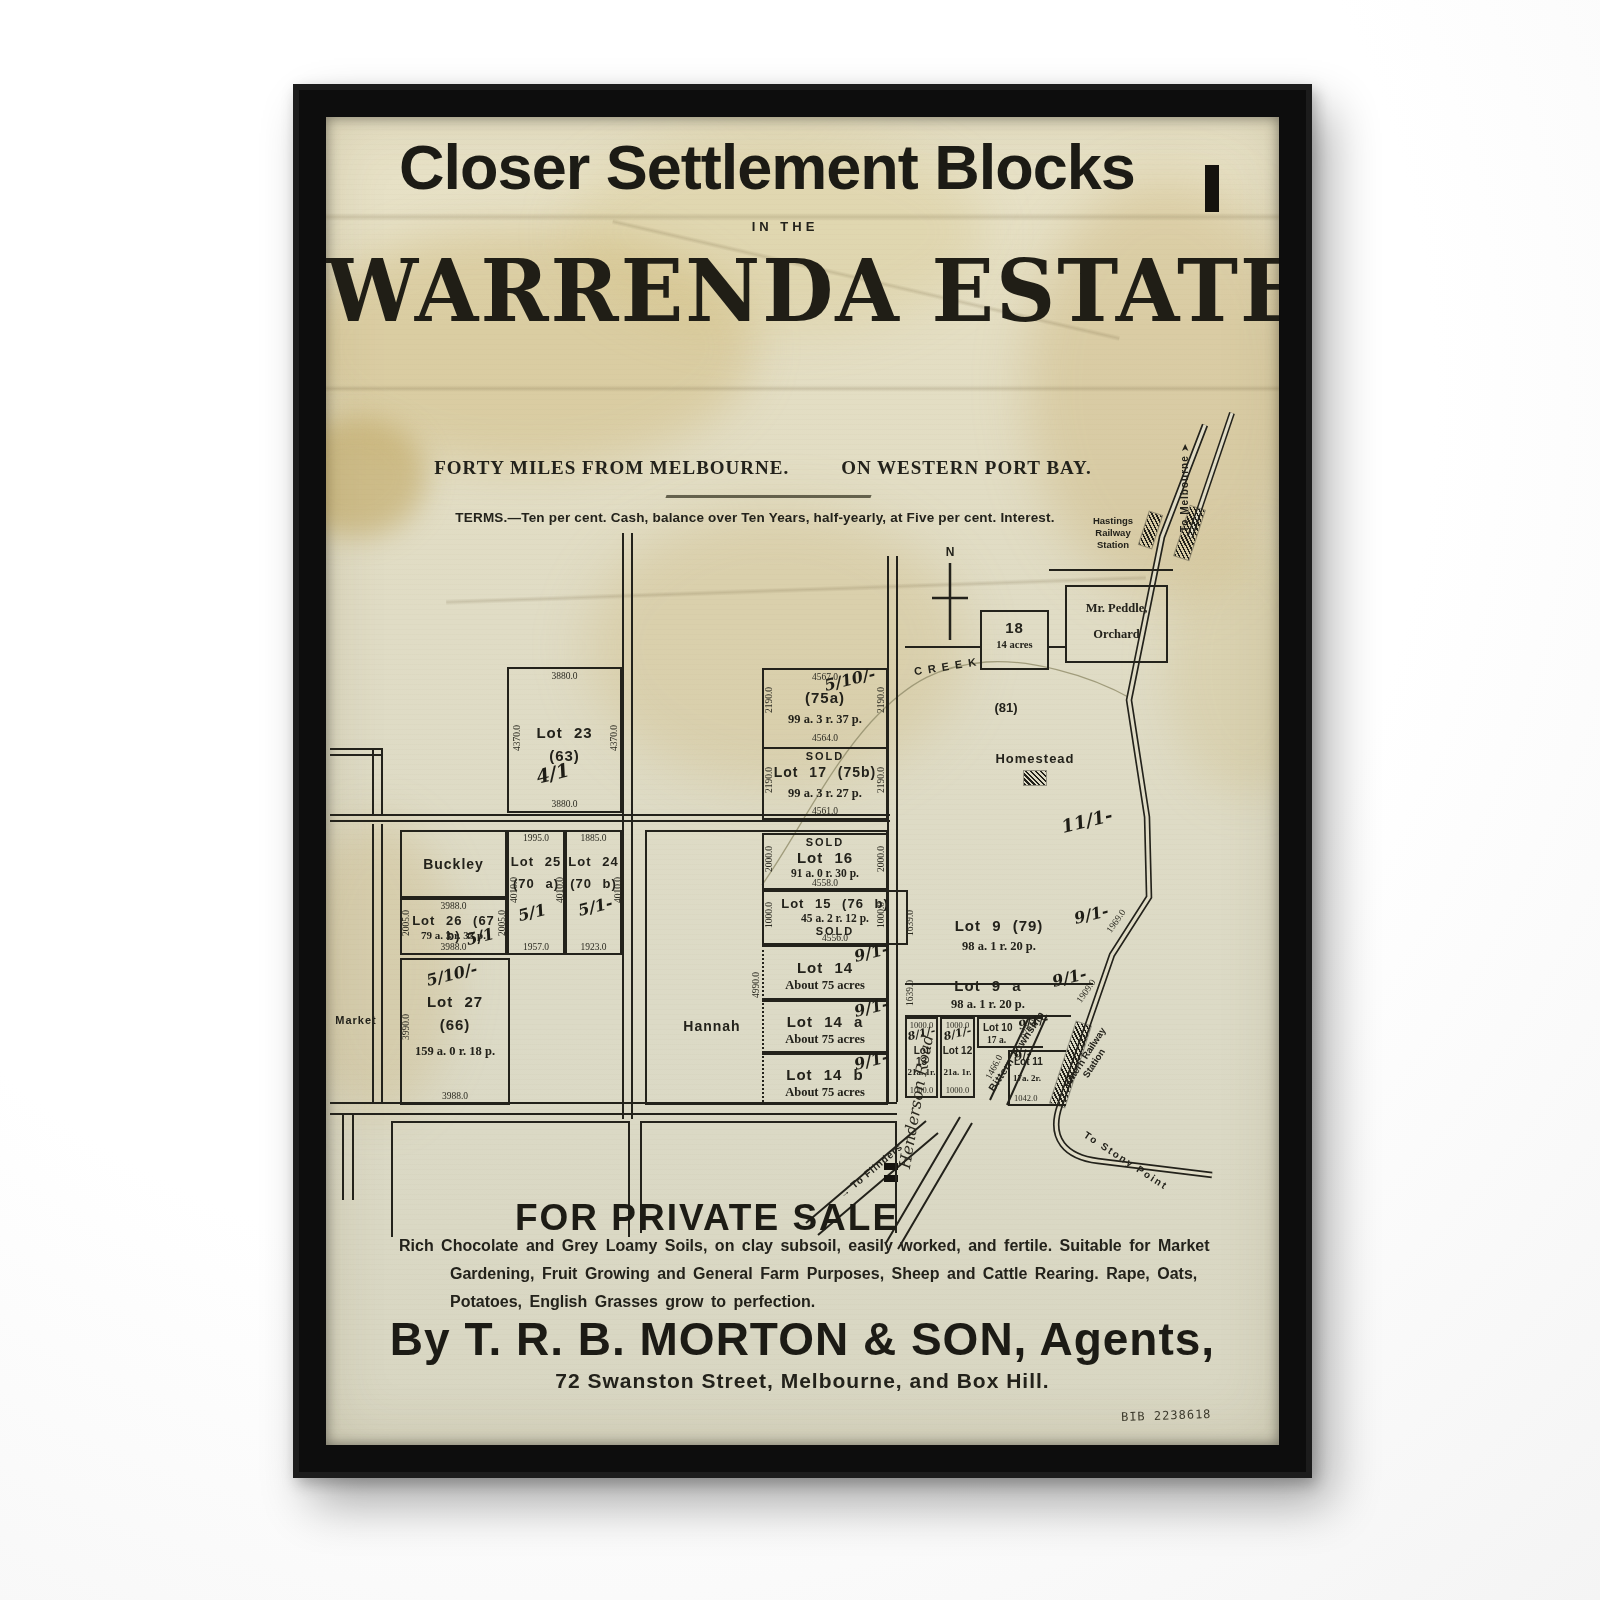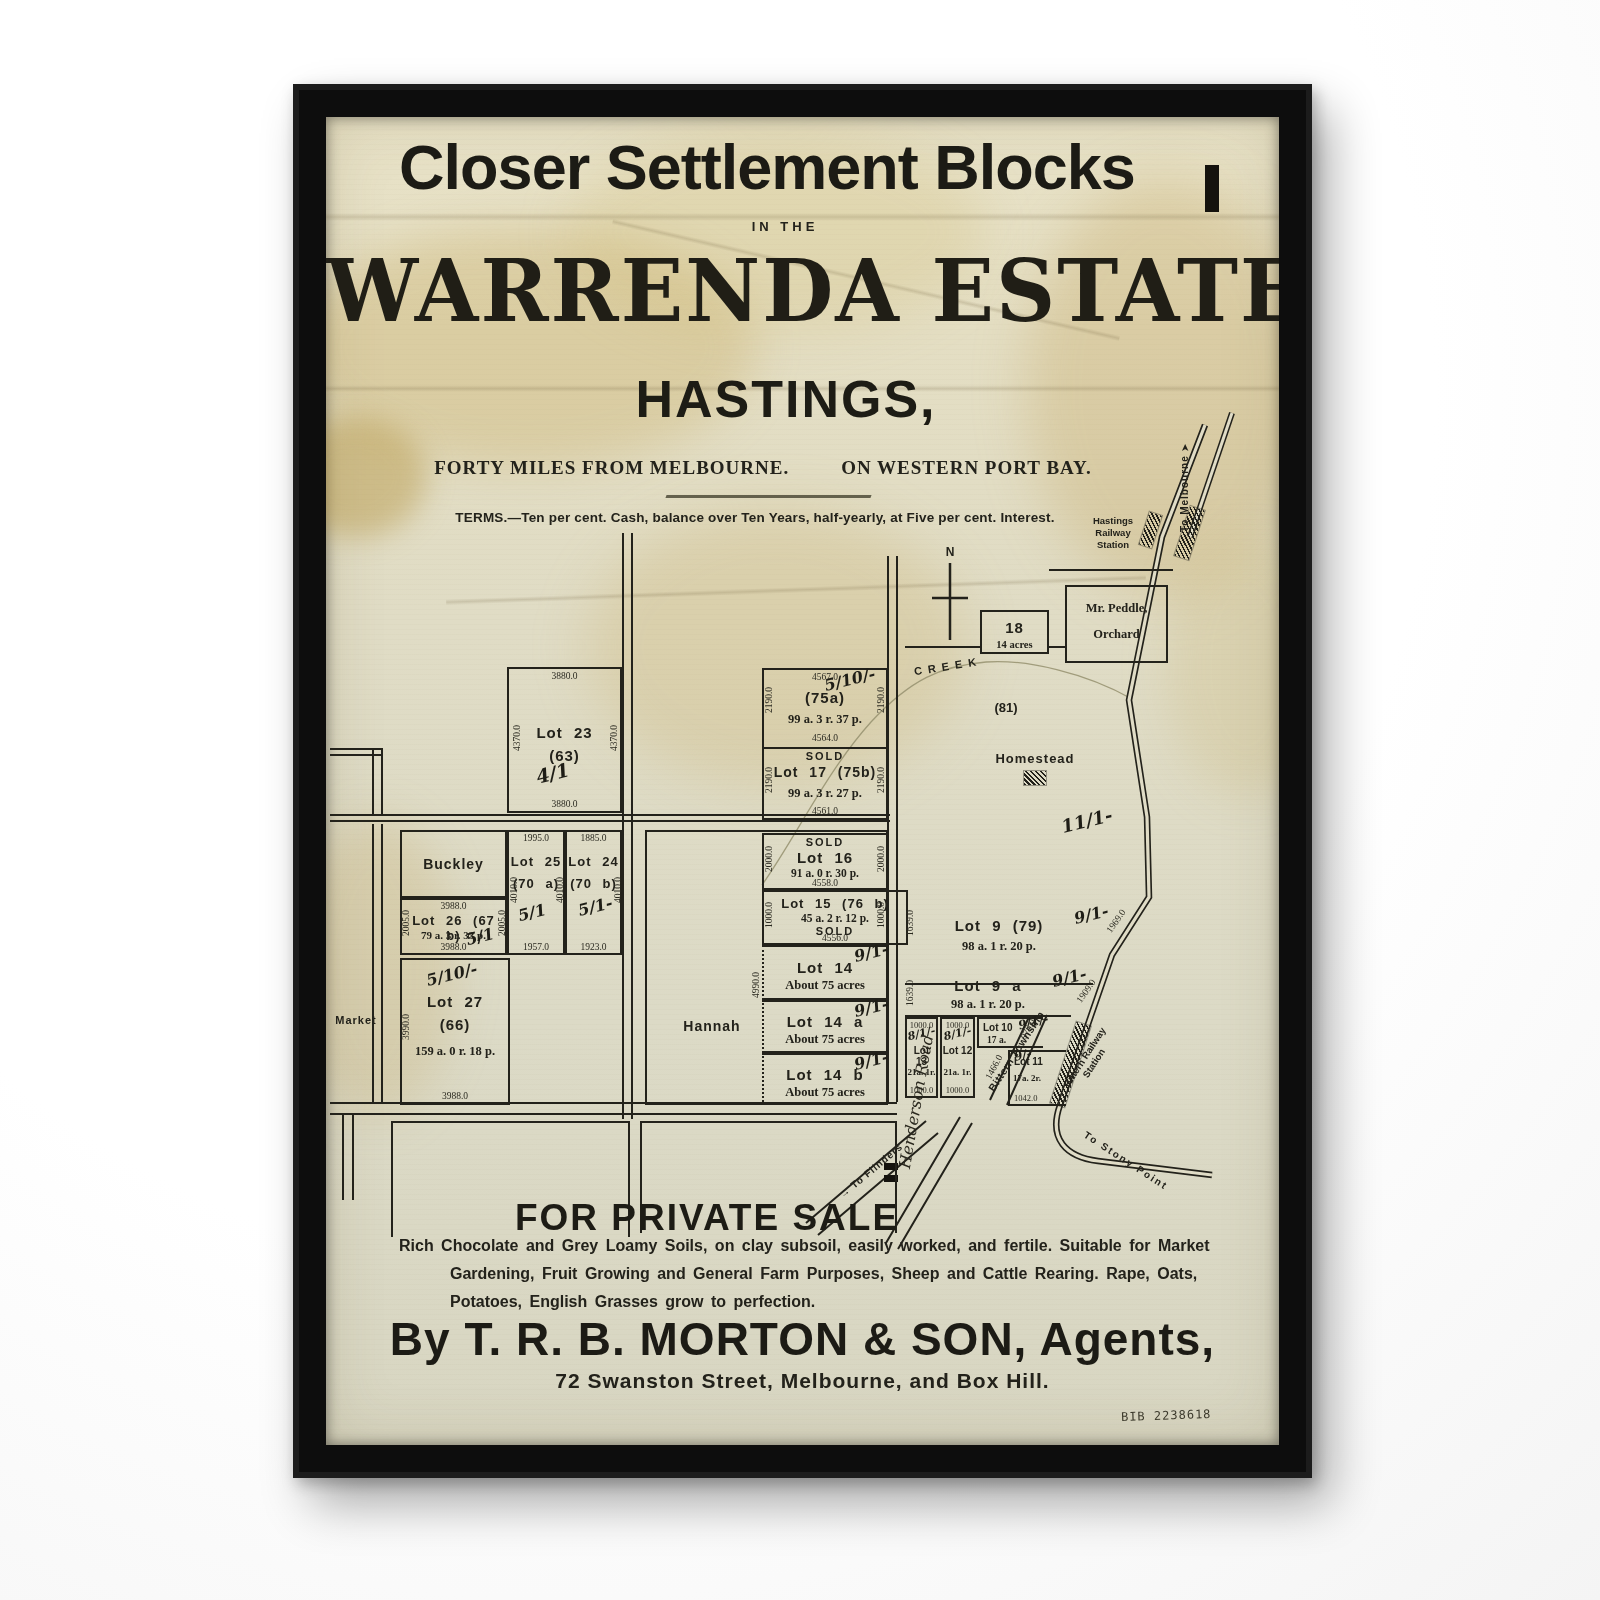--- a/index.html
+++ b/index.html
@@ -82,21 +82,20 @@
       <div class="stain" style="left:840px;top:420px;width:160px;height:260px;background:rgba(196,170,95,.20);filter:blur(22px);"></div>
       <div class="crease" style="left:0;top:96px;width:953px;height:8px;"></div>
       <div class="crease" style="left:0;top:268px;width:953px;height:7px;"></div>
       <div class="crease" style="left:280px;top:160px;width:520px;height:6px;transform:rotate(13deg);"></div>
       <div class="crease" style="left:120px;top:470px;width:700px;height:6px;transform:rotate(-2deg);"></div>
       <div class="inkblot" style="left:879px;top:48px;width:14px;height:47px;"></div>
 
       <div class="hwrap title">Closer Settlement Blocks</div>
       <div class="hwrap inthe">IN THE</div>
       <div class="hwrap estate">WARRENDA ESTATE</div>
-      <div class="hwrap hastings">HASTINGS,</div>
       <div class="hwrap subtitle">
         <span>FORTY MILES FROM MELBOURNE.</span><span>ON WESTERN PORT BAY.</span>
       </div>
       <div class="rule-smudge"></div>
       <div class="hwrap terms">TERMS.—Ten per cent. Cash, balance over Ten Years, half-yearly, at Five per cent. Interest.</div>
 
       <div class="map">
 
         <svg width="953" height="1328" style="position:absolute;left:0;top:0;">
 
@@ -234,21 +233,21 @@
 
         <div class="box" style="left:436px;top:936px;width:126px;height:52px;border-left:2px dotted #23221b;">
           <span class="cx lot-name" style="top:11px">Lot 14 b</span>
           <span class="cx lot-area" style="top:30px">About 75 acres</span>
         </div>
         <span class="hand" style="left:528px;top:934px">9/1-</span>
         <span class="dim-v" style="left:408px;top:863px">4990.0</span>
 
         <div class="lbl" style="left:611px;top:428px;width:26px;font-size:12px;font-weight:bold">N</div>
 
-        <div class="box" style="left:654px;top:493px;width:69px;height:44px;">
+        <div class="box" style="left:654px;top:493px;width:69px;height:60px;">
           <span class="cx lot-name" style="top:7px">18</span>
           <span class="cx lot-area" style="top:27px;font-size:10.5px">14 acres</span>
         </div>
         <div class="box" style="left:739px;top:468px;width:103px;height:78px;">
           <span class="cx lot-area" style="top:14px">Mr. Peddle,</span>
           <span class="cx lot-area" style="top:40px">Orchard</span>
         </div>
 
         <div class="lbl" style="left:580px;top:543px;width:84px;font-size:11px;font-weight:bold;letter-spacing:6px;transform:rotate(-9deg)">CREEK</div>
         <div class="lbl" style="left:640px;top:583px;width:80px;font-size:13px;font-weight:bold">(81)</div>

